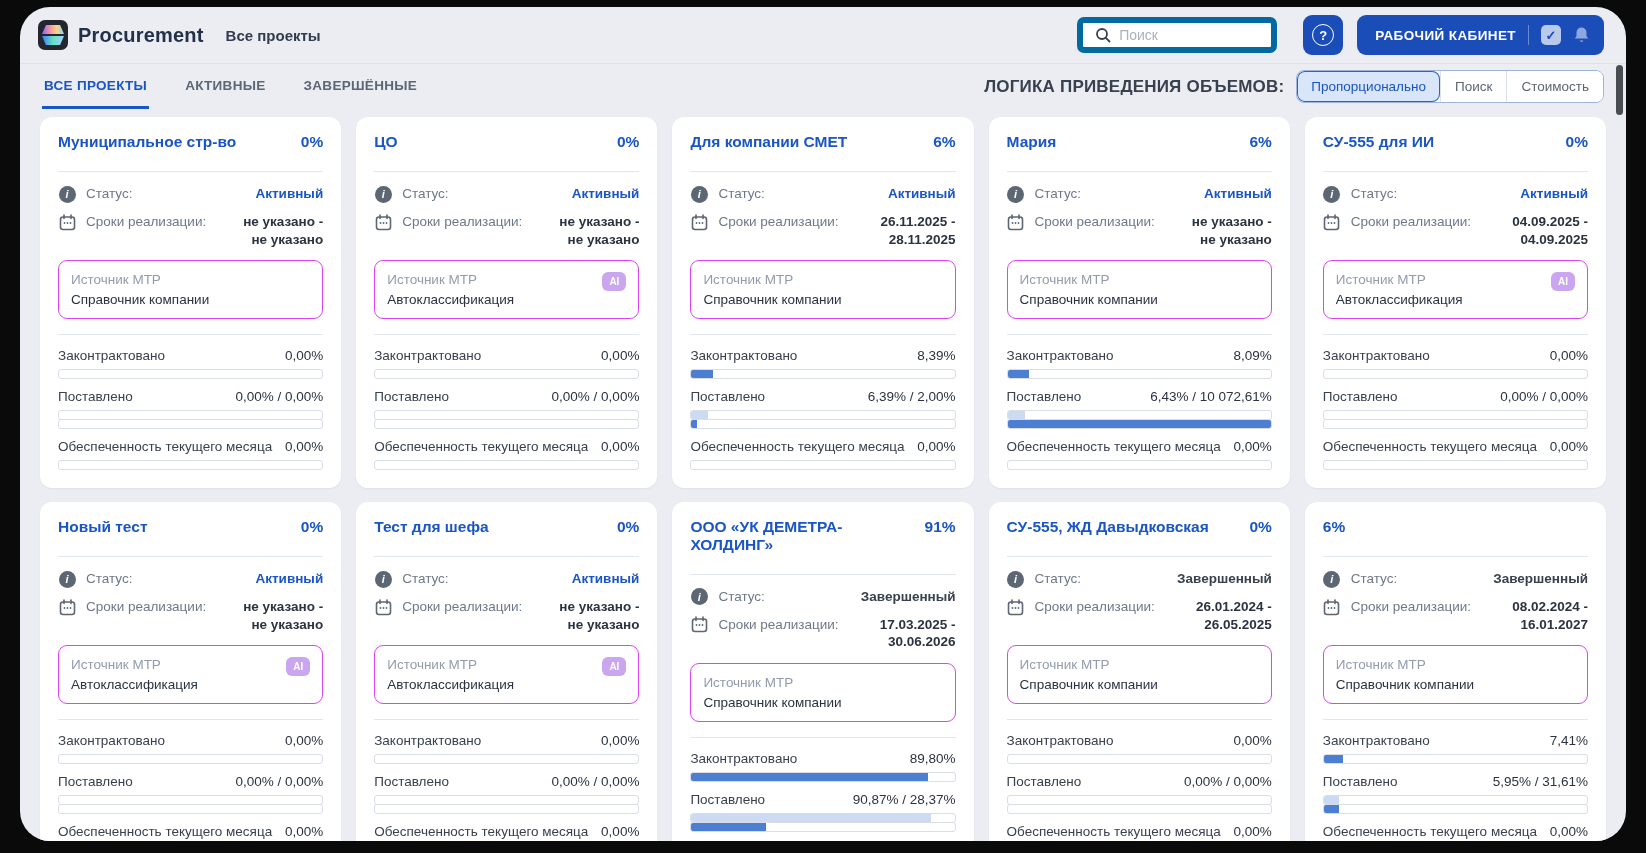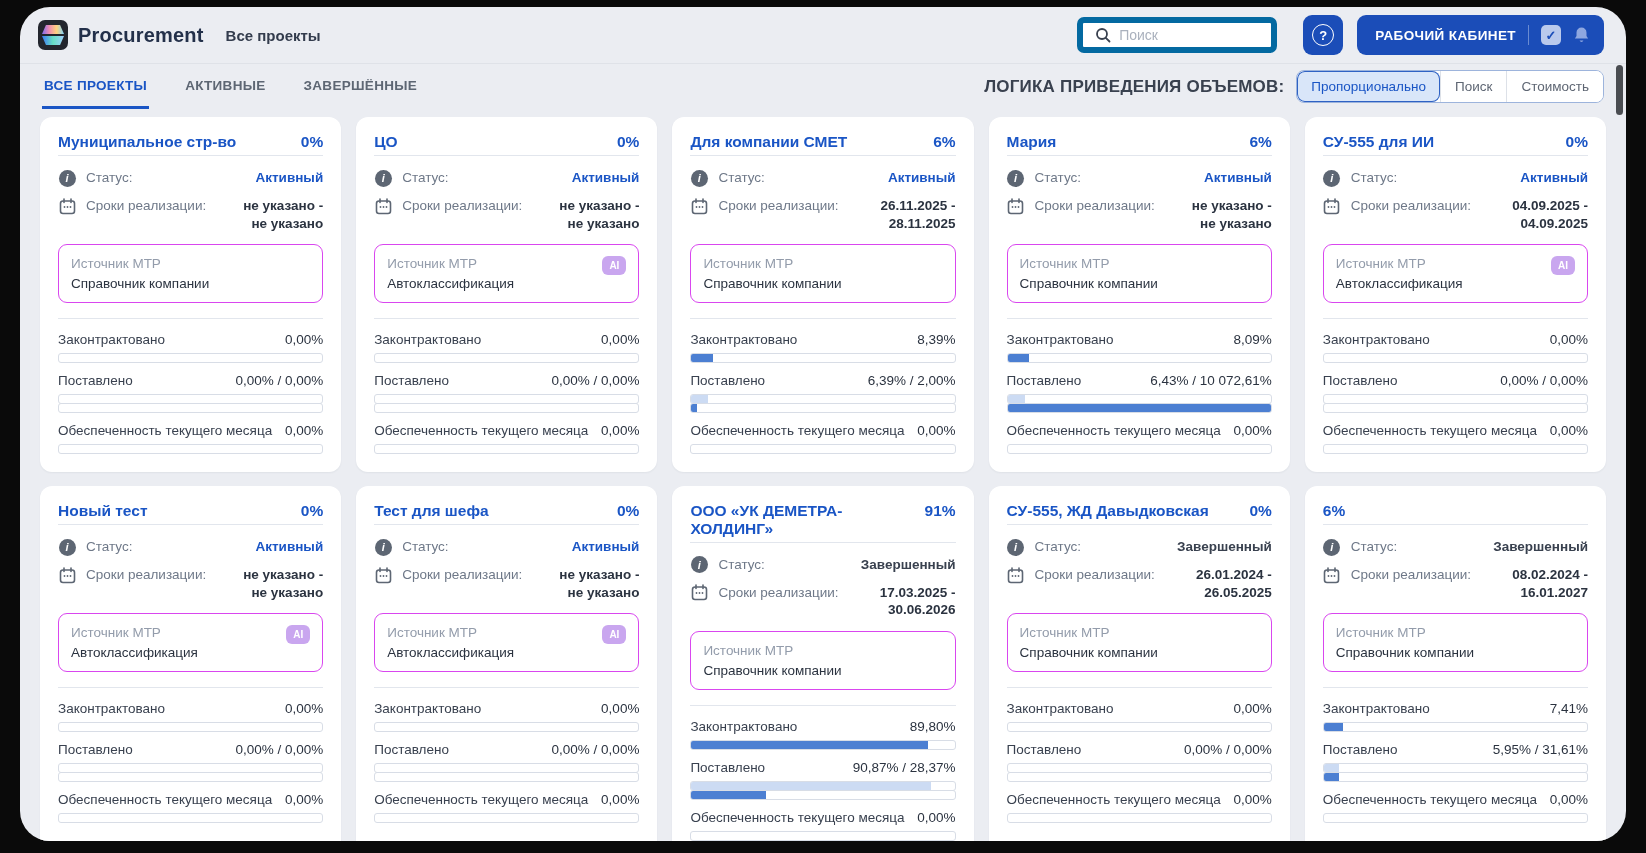--- a/index.html
+++ b/index.html
@@ -53,21 +53,21 @@
   .seg-btn { padding:8px 14px; font-size:13.5px; color:#5e6673; background:#fff; border:none; cursor:pointer;
              border-left:1px solid #dde1e8; font-family:"Liberation Sans",sans-serif; }
   .seg-btn:first-child { border-left:none; }
   .seg-btn.active { background:#d9e6f9; color:#1a55c5; box-shadow:inset 0 0 0 1px #2f62c4; border-radius:8px; }
 
   
   .grid { display:grid; grid-template-columns:repeat(5,1fr); gap:14px 15px; padding:8px 20px 18px; }
   .card { background:#fff; border-radius:12px; padding:16px 18px 18px; min-height:334px;
           box-shadow:0 1px 2px rgba(40,50,70,.06); }
   .card-head { display:flex; justify-content:space-between; align-items:baseline; gap:8px;
-               padding-bottom:4px; border-bottom:1px solid #e2e6ed; }
+               padding-bottom:20px; border-bottom:1px solid #e2e6ed; }
   .card-title { font-size:15.5px; font-weight:bold; color:#1a55c5; line-height:1.15; }
   .card-pct { font-size:15.5px; font-weight:bold; color:#1a55c5; white-space:nowrap; }
   .info-rows { padding:13px 0 12px; }
   .irow { display:flex; align-items:flex-start; gap:10px; margin-bottom:10px; }
   .irow:last-child { margin-bottom:0; }
   .ric { flex:none; width:18px; height:18px; display:flex; align-items:center; justify-content:center; }
   .info-circle { width:17px; height:17px; border-radius:50%; background:#5d6673; color:#fff; font-size:11px;
                  font-weight:bold; display:flex; align-items:center; justify-content:center; font-style:italic; }
   .rlabel { font-size:13.5px; color:#6e7888; padding-top:1px; }
   .rval { margin-left:auto; text-align:right; font-size:13.5px; font-weight:bold; color:#2b3340; line-height:1.3; }

